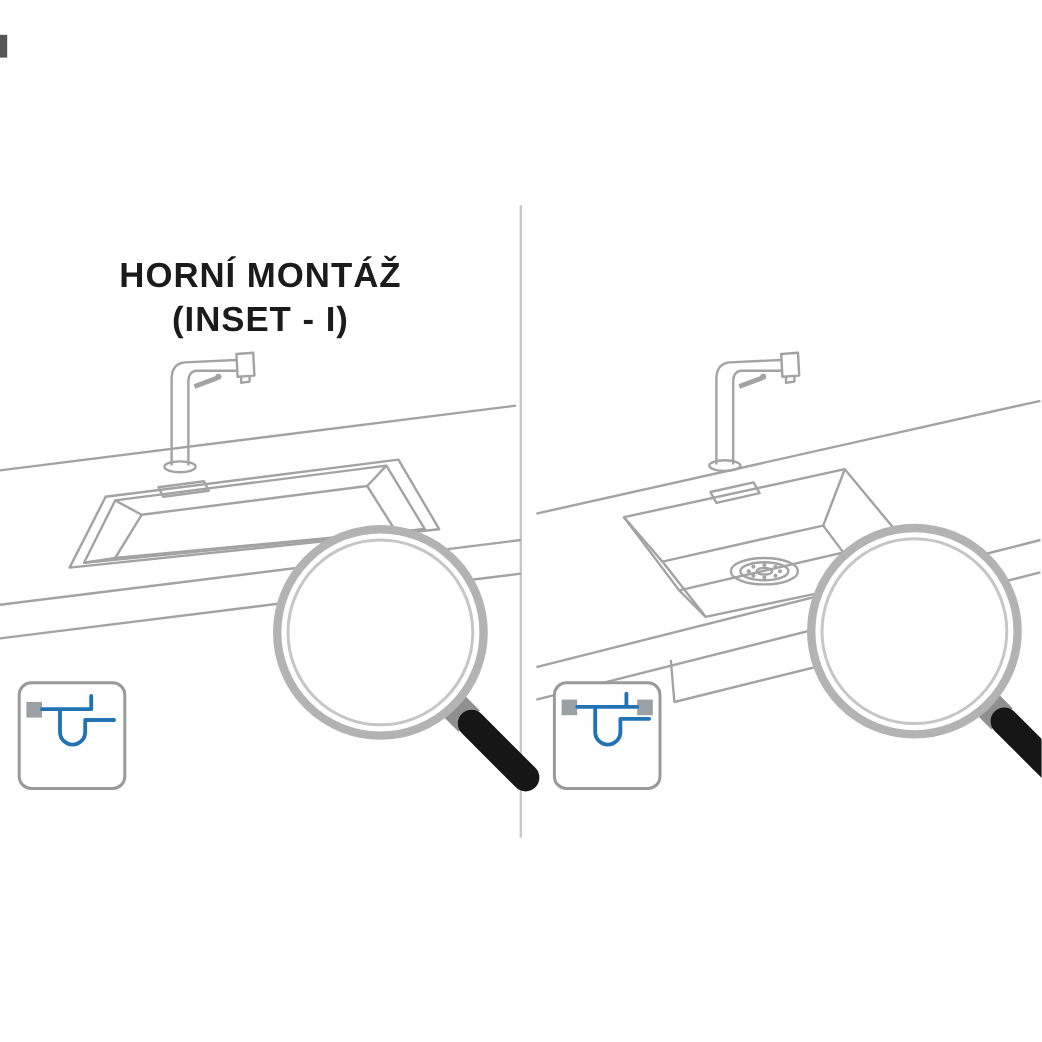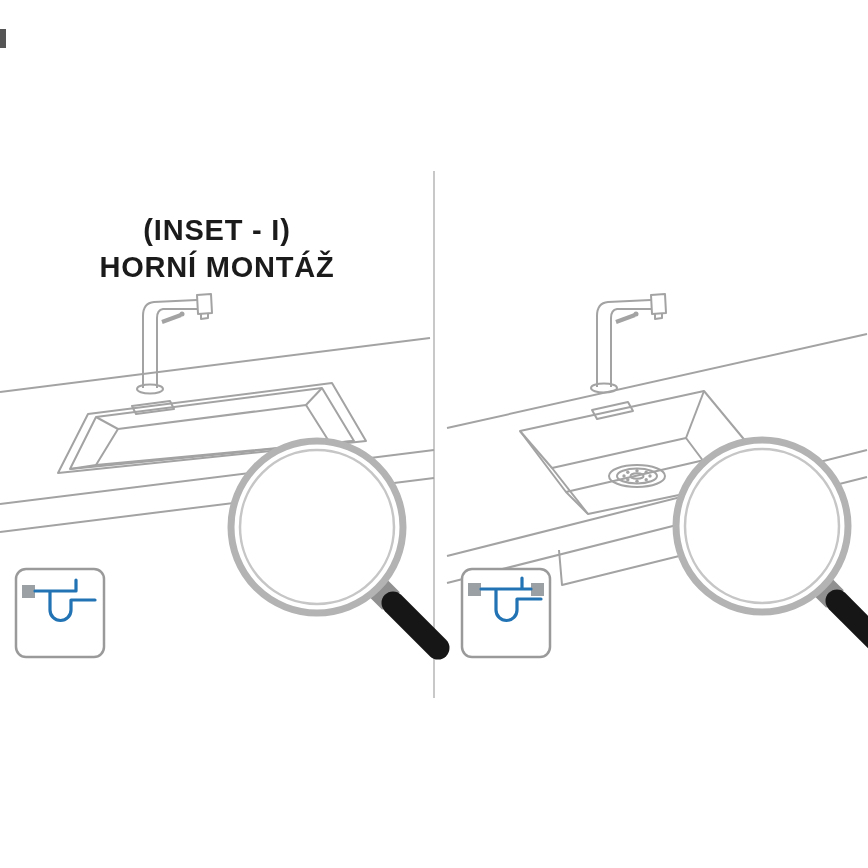--- a/index.html
+++ b/index.html
@@ -22,22 +22,22 @@
   .edge-mark{position:absolute;left:0;top:29px;width:6px;height:19px;background:#555555;}
 </style>
 </head>
 <body>
 
 <div class="canvas">
 
   <div class="edge-mark"></div>
 
   <div class="panel-title left">
+    <div>HORNÍ MONTÁŽ</div>
     <div>(INSET - I)</div>
-    <div>HORNÍ MONTÁŽ</div>
   </div>
 
   <svg class="main-art" width="868" height="868" viewBox="0 0 868 868">
 
     <line x1="434" y1="171" x2="434" y2="698" stroke="#c8c8c8" stroke-width="2"></line>
 
     <g stroke="#a3a3a3" stroke-width="2" fill="none" stroke-linejoin="round">
 
       <g>
         <path d="M 0,392 L 430,338"></path>

